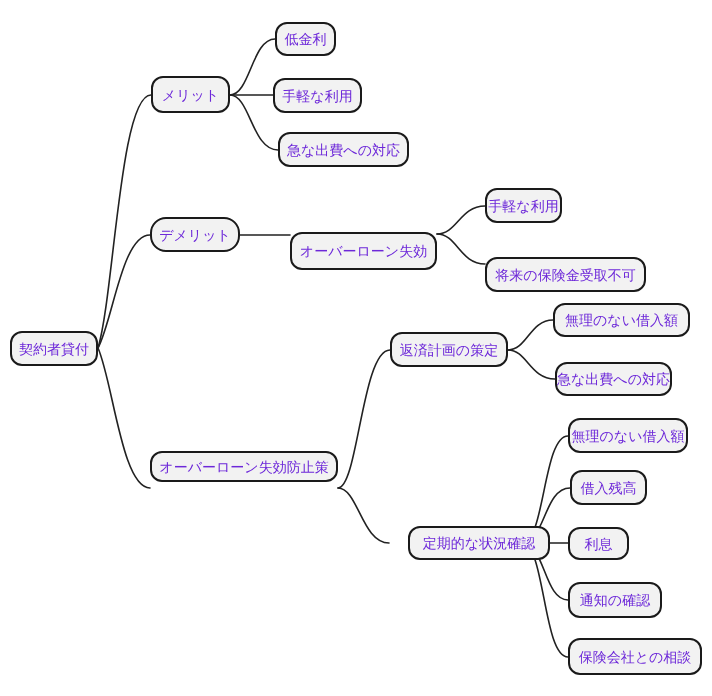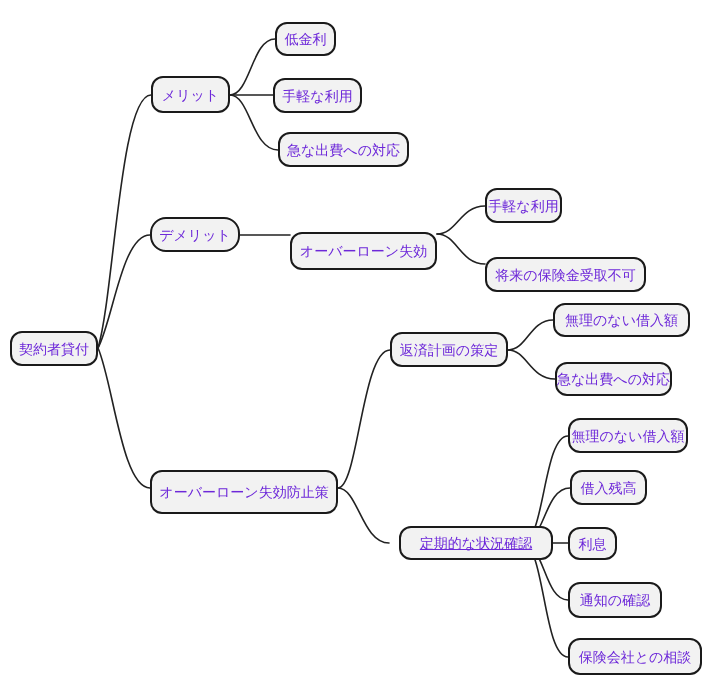--- a/index.html
+++ b/index.html
@@ -71,24 +71,24 @@
 
   <div class="node" style="left:10px;  top:331px; width:88px;  height:35px;">契約者貸付</div>
   <div class="node" style="left:151px; top:76px;  width:79px;  height:37px;">メリット</div>
   <div class="node" style="left:275px; top:22px;  width:61px;  height:34px;">低金利</div>
   <div class="node" style="left:260px; top:78px;  width:89px;  height:35px;margin-left:13px;">手軽な利用</div>
   <div class="node" style="left:278px; top:132px; width:131px; height:35px;">急な出費への対応</div>
   <div class="node" style="left:150px; top:217px; width:90px;  height:35px;border-radius:16px;">デメリット</div>
   <div class="node" style="left:290px; top:232px; width:147px; height:38px;">オーバーローン失効</div>
   <div class="node" style="left:485px; top:188px; width:77px;  height:35px;">手軽な利用</div>
   <div class="node" style="left:485px; top:246px; width:161px; height:35px;margin-top:11px;">将来の保険金受取不可</div>
-  <div class="node" style="left:150px; top:470px; width:188px; height:44px;">オーバーローン失効防止策</div>
+  <div class="node" style="left:150px; top:451px; width:188px; height:31px;">オーバーローン失効防止策</div>
   <div class="node" style="left:390px; top:332px; width:118px; height:35px;">返済計画の策定</div>
   <div class="node" style="left:553px; top:303px; width:137px; height:34px;">無理のない借入額</div>
   <div class="node" style="left:555px; top:362px; width:117px; height:34px;">急な出費への対応</div>
-  <div class="node" style="left:399px; top:526px; width:154px; height:34px;text-decoration:underline;">定期的な状況確認</div>
+  <div class="node" style="left:408px; top:526px; width:142px; height:34px;">定期的な状況確認</div>
   <div class="node" style="left:568px; top:418px; width:120px; height:35px;">無理のない借入額</div>
   <div class="node" style="left:570px; top:470px; width:77px;  height:35px;">借入残高</div>
-  <div class="node" style="left:568px; top:527px; width:49px;  height:33px;">利息</div>
+  <div class="node" style="left:568px; top:527px; width:61px;  height:33px;">利息</div>
   <div class="node" style="left:568px; top:582px; width:94px;  height:36px;">通知の確認</div>
   <div class="node" style="left:568px; top:638px; width:134px; height:37px;">保険会社との相談</div>
 
 </div>
 
 </body></html>

